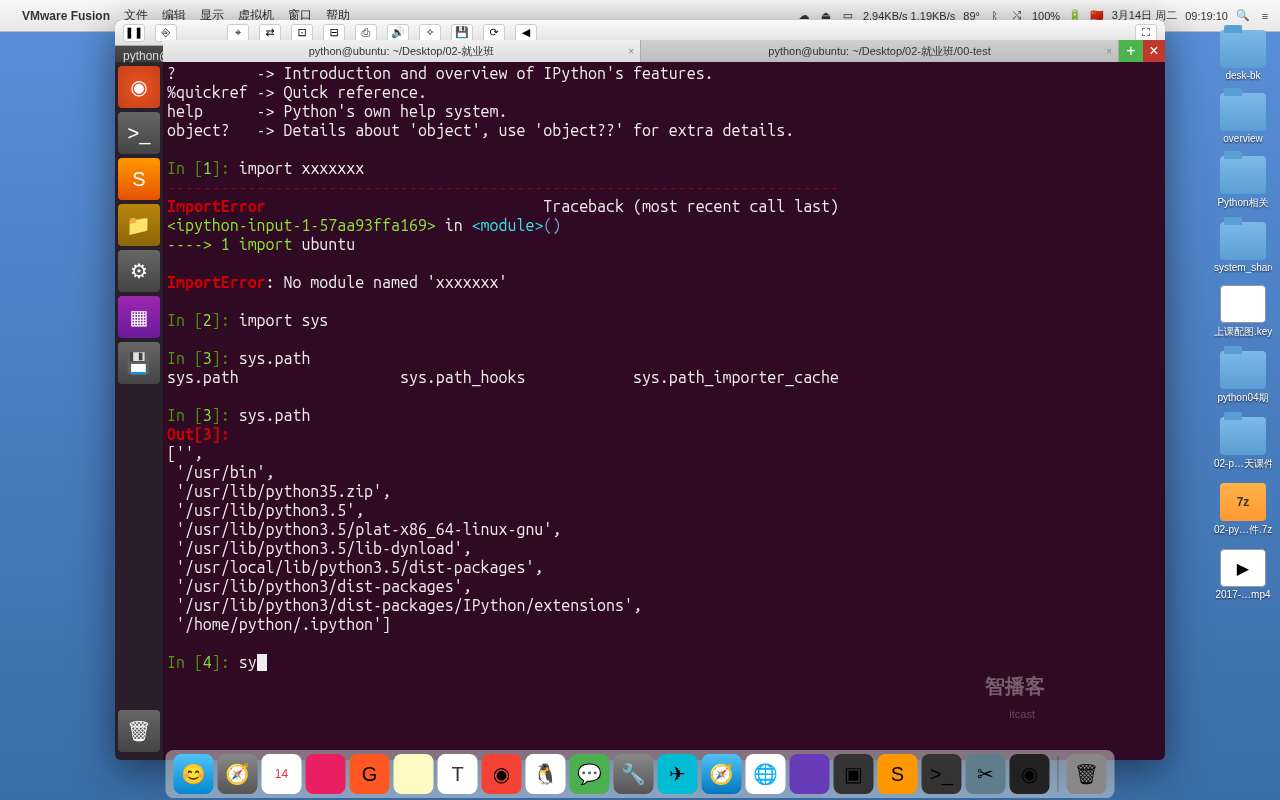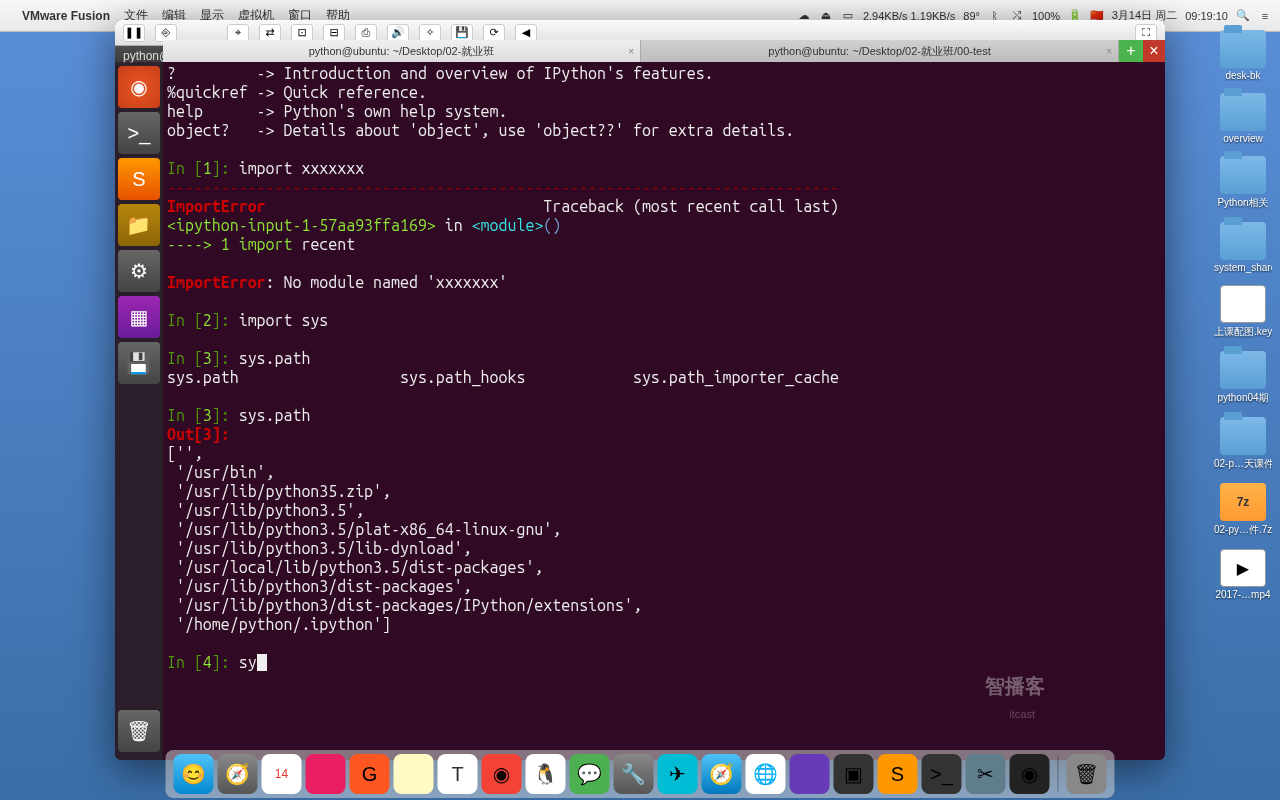--- a/index.html
+++ b/index.html
@@ -396,21 +396,21 @@
 
   <div class="terminal"><span>?         -&gt; Introduction and overview of IPython's features.</span>
 <span>%quickref -&gt; Quick reference.</span>
 <span>help      -&gt; Python's own help system.</span>
 <span>object?   -&gt; Details about 'object', use 'object??' for extra details.</span>
 
 <span class="c-green">In [</span><span class="c-bgreen">1</span><span class="c-green">]: </span><span>import xxxxxxx</span>
 <span class="c-dred">---------------------------------------------------------------------------</span>
 <span class="c-red">ImportError</span><span>                               Traceback (most recent call last)</span>
 <span class="c-bgreen">&lt;ipython-input-1-57aa93ffa169&gt;</span><span> in </span><span class="c-cyan">&lt;module&gt;</span><span class="c-blue">()</span>
-<span class="c-bgreen">----&gt; </span><span class="c-bgreen">1</span><span class="c-bgreen"> import</span><span> recent</span>
+<span class="c-bgreen">----&gt; </span><span class="c-bgreen">1</span><span class="c-bgreen"> import</span><span> ubuntu</span>
 
 <span class="c-red">ImportError</span><span>: No module named 'xxxxxxx'</span>
 
 <span class="c-green">In [</span><span class="c-bgreen">2</span><span class="c-green">]: </span><span>import sys</span>
 
 <span class="c-green">In [</span><span class="c-bgreen">3</span><span class="c-green">]: </span><span>sys.path</span>
 <span>sys.path                  sys.path_hooks            sys.path_importer_cache</span>
 
 <span class="c-green">In [</span><span class="c-bgreen">3</span><span class="c-green">]: </span><span>sys.path</span>
 <span class="c-red">Out[</span><span class="c-red">3</span><span class="c-red">]: </span>

